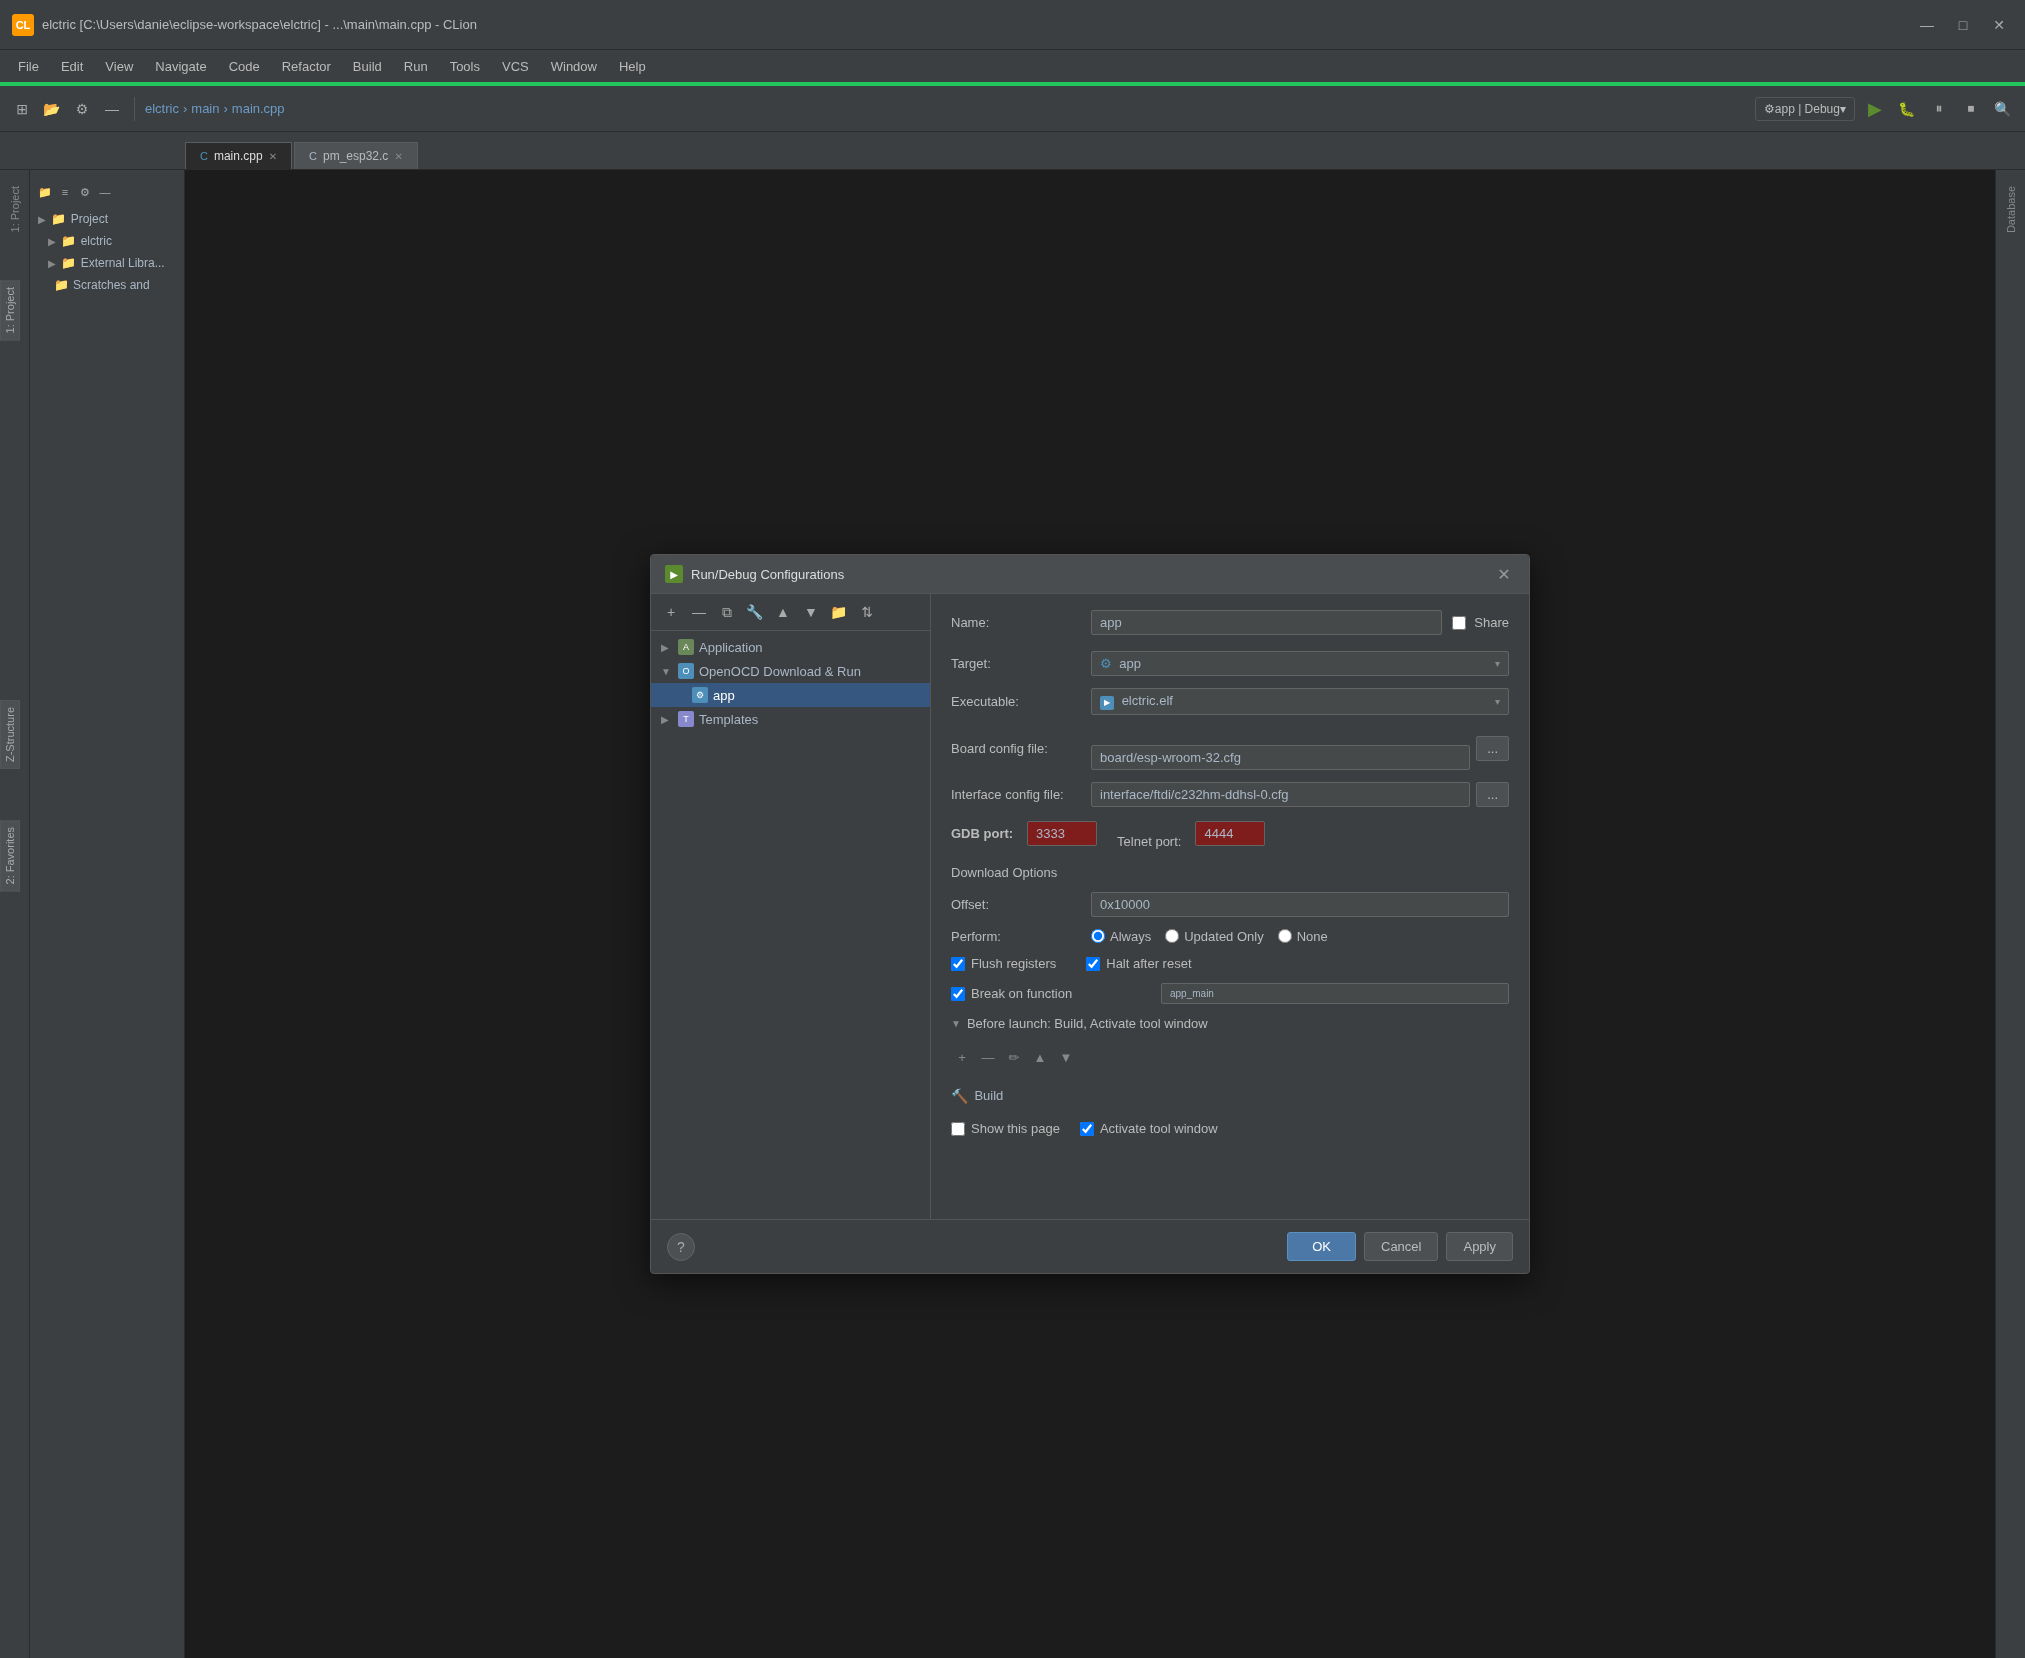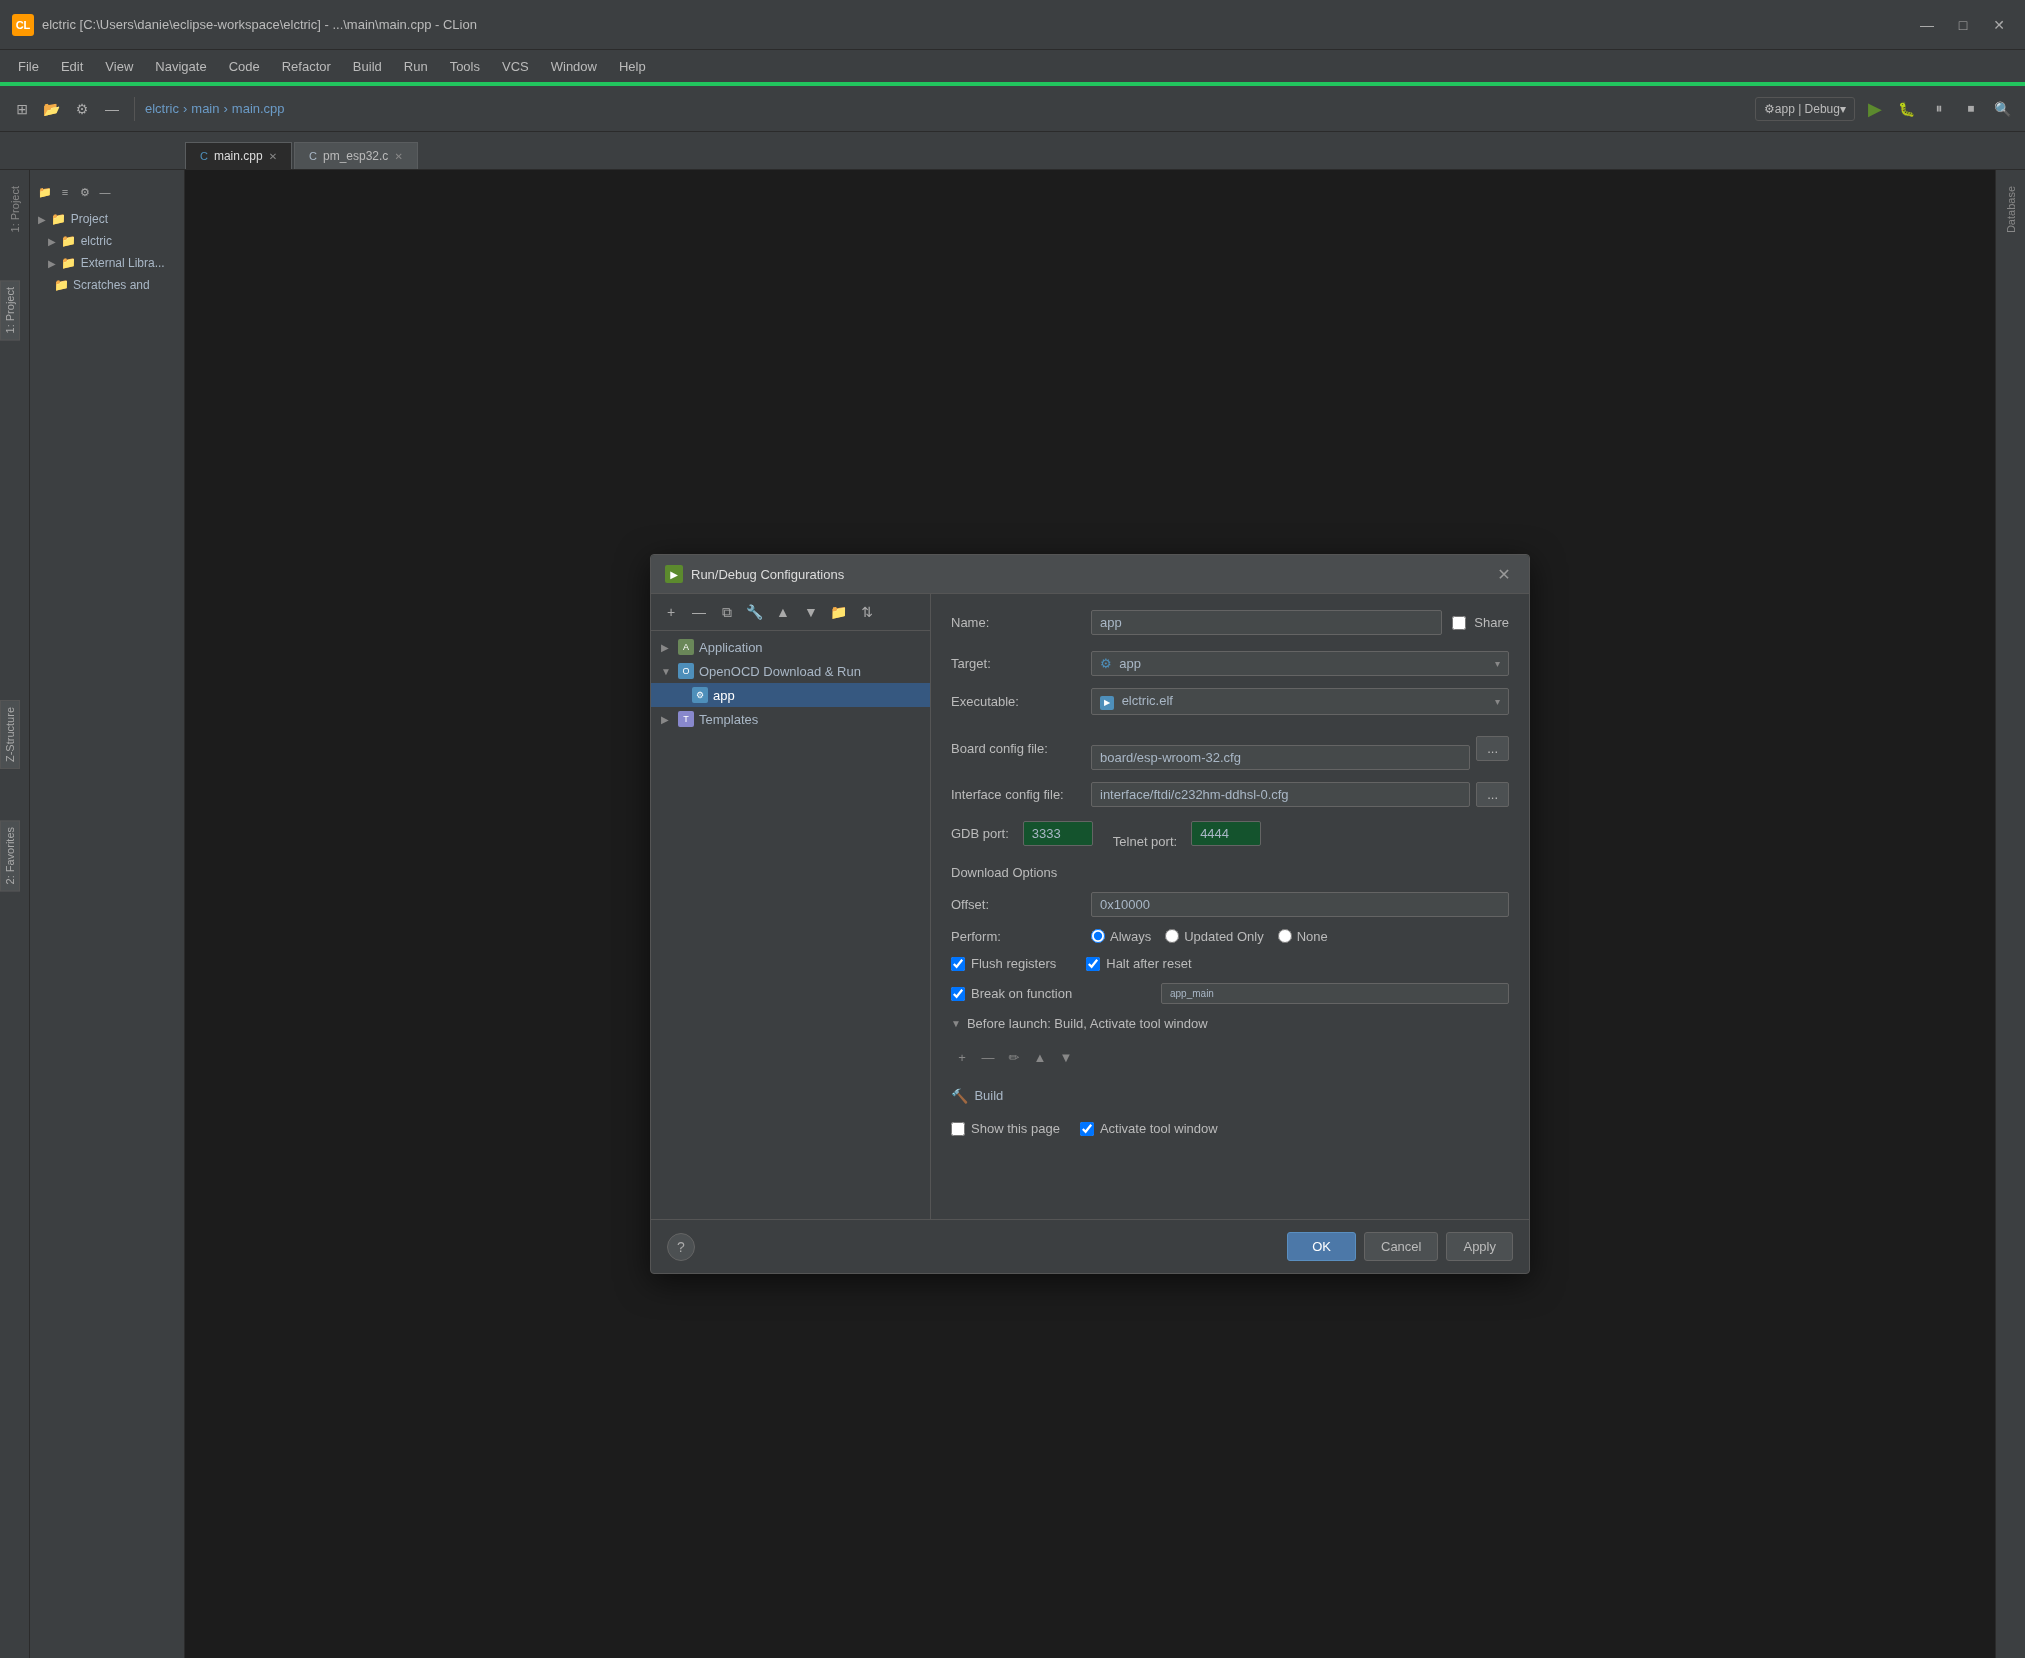--- a/index.html
+++ b/index.html
@@ -393,21 +393,21 @@
 
     .port-row {
       display: flex;
       align-items: center;
       gap: 20px;
     }
     .port-field {
       display: flex; align-items: center; gap: 8px;
     }
     .port-input {
-      background: #14532d;
+      background: #7f1d1d;
       border: 1px solid #646464;
       color: #a9b7c6;
       padding: 4px 8px;
       font-size: 13px;
       border-radius: 2px;
       width: 70px;
       outline: none;
     }
 
     .section-title {
@@ -827,21 +827,21 @@
             <div class="form-row">
               <span class="form-label">Interface config file:</span>
               <div class="file-field-row" style="flex:1;">
                 <input type="text" class="form-input" style="flex: 1 1 0%;" value="interface/ftdi/c232hm-ddhsl-0.cfg">
                 <button class="browse-btn">...</button>
               </div>
             </div>
 
             <div class="port-row">
               <div class="port-field">
-                <span class="form-label" style="min-width:auto; margin-right:6px;">GDB port:</span>
+                <span class="form-label" style="min-width:auto; margin-right:6px;font-weight:bold;">GDB port:</span>
                 <input type="text" class="port-input" value="3333" style="">
               </div>
               <div class="port-field">
                 <span class="form-label" style="min-width:auto; margin-right:6px;margin-top:15px;">Telnet port:</span>
                 <input type="text" class="port-input" value="4444" style="">
               </div>
             </div>
 
             <div class="section-title">Download Options</div>
 

